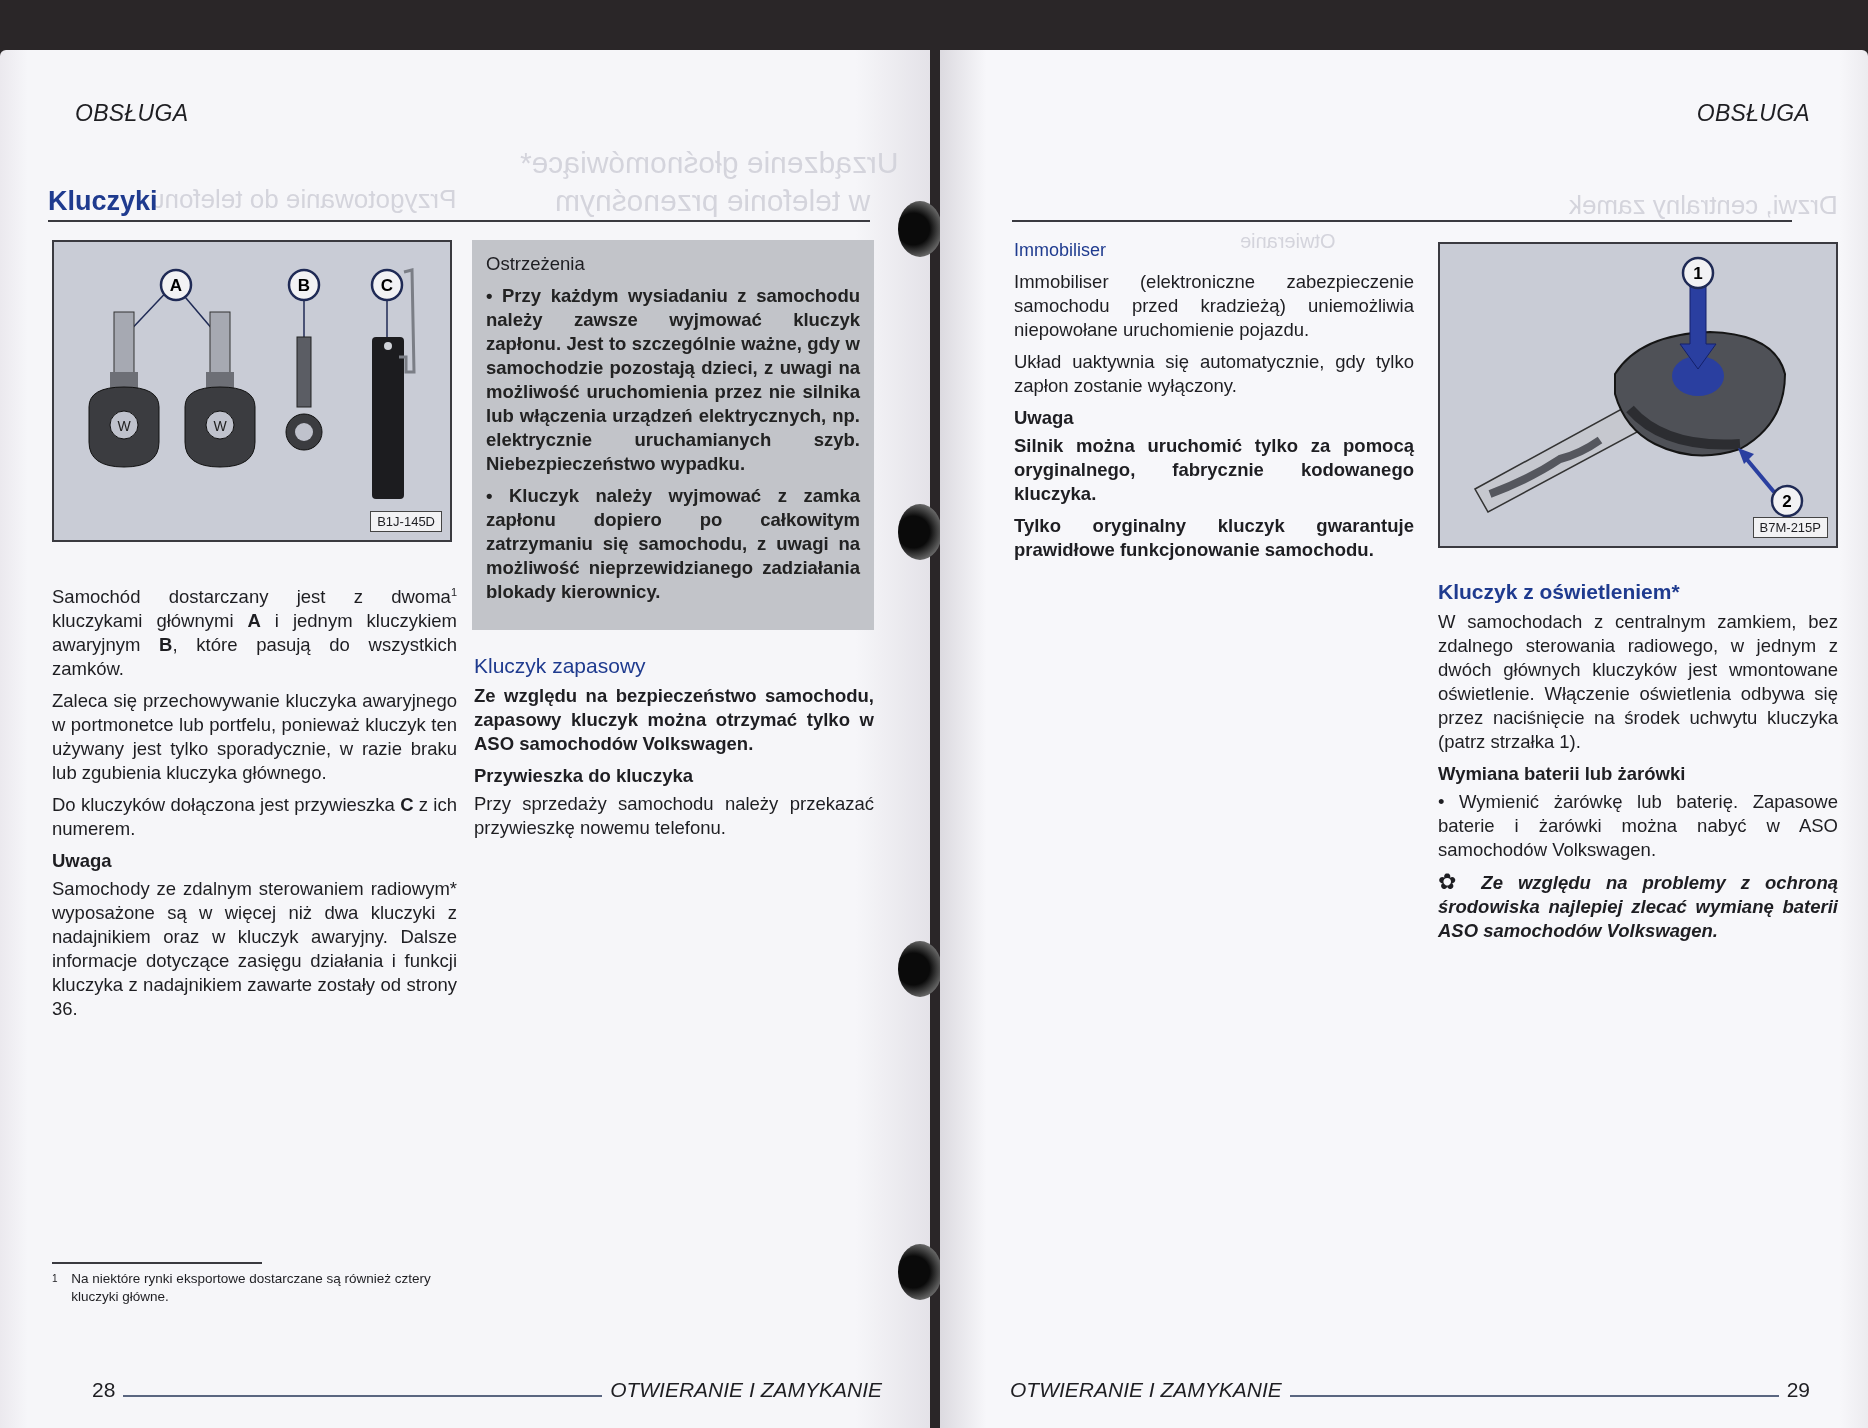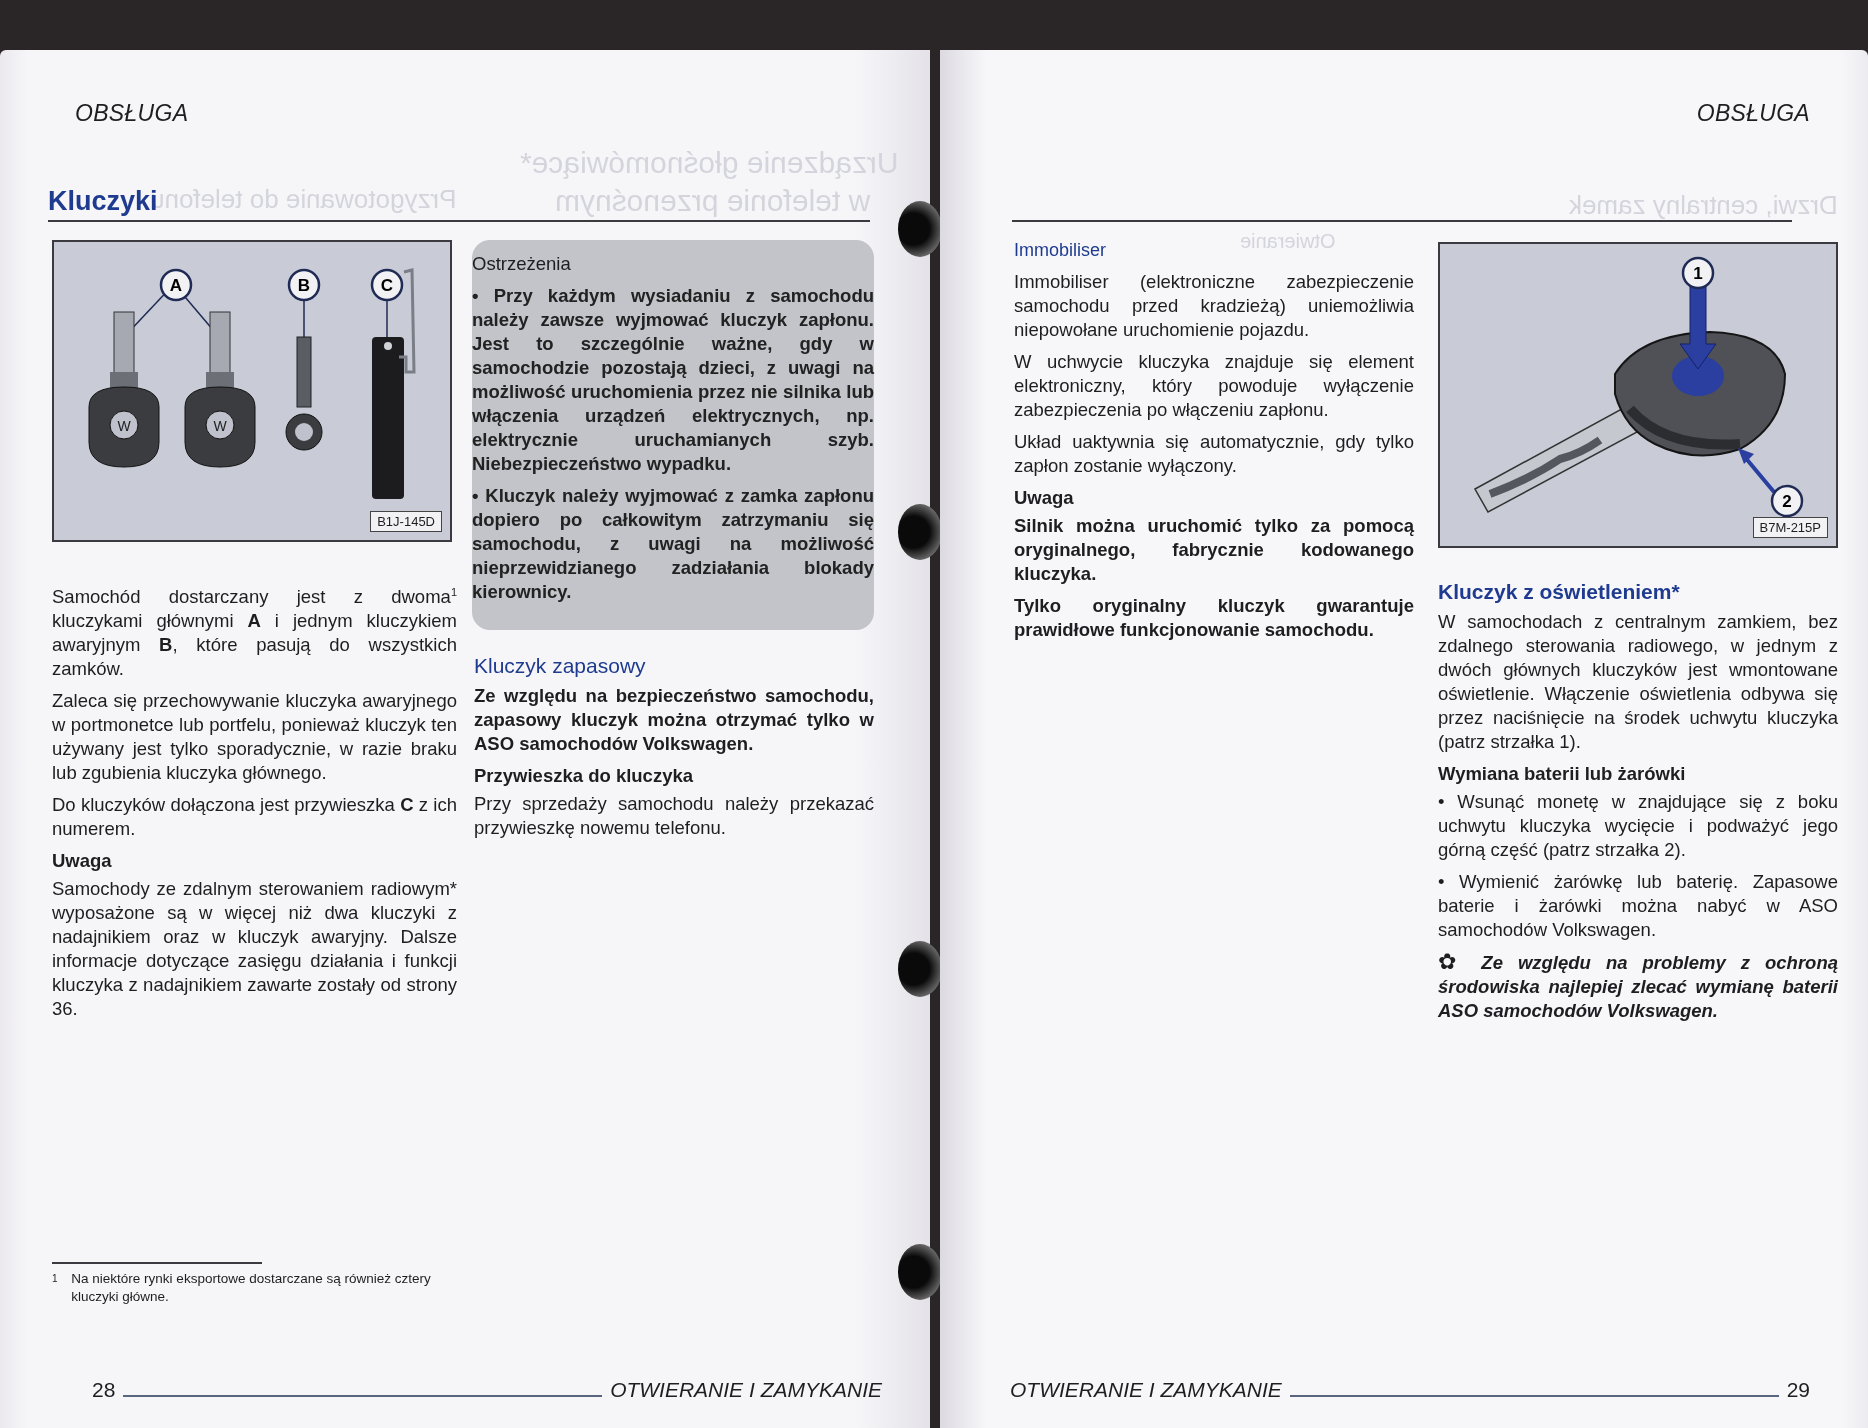--- a/index.html
+++ b/index.html
@@ -28,22 +28,22 @@
 
     .body-text { font-size: 18.5px; line-height: 24px; text-align: justify; }
     .body-text p { margin-bottom: 8px; }
     .bold { font-weight: bold; }
     .heading-b { font-weight: bold; font-size: 18.5px; margin-bottom: 4px; }
 
     .figure { position: absolute; background: #c9ccd6; border: 2px solid #3a3a40; overflow: hidden; }
     .fig-label { position: absolute; right: 8px; bottom: 8px; background: #f2f2f4; border: 1.5px solid #444;
       font-size: 13px; padding: 2px 6px; }
 
-    .warning-box { position: absolute; background: #c2c4c9; padding: 12px 0;
-      font-size: 18.5px; line-height: 24px; text-align: justify; border-radius: 18px; }
+    .warning-box { position: absolute; background: #c2c4c9; padding: 12px 14px;
+      font-size: 18.5px; line-height: 24px; text-align: justify; }
     .warning-box .title { font-size: 18.5px; margin-bottom: 8px; }
     .warning-box p { font-weight: bold; margin-bottom: 8px; color: #222; }
 
     .footer { position: absolute; bottom: 42px; display: flex; align-items: flex-end; font-size: 21px; }
     .footer .line { flex: 1; height: 2px; background: #5a6680; margin: 0 8px 5px; }
     .footer .section { font-style: italic; }
 
     .hole { position: absolute; width: 44px; height: 56px; border-radius: 50%; }
     .hole.dark { background: radial-gradient(ellipse at 35% 50%, #0a0a0a 40%, #6b6b6b 75%, #cfcfd2 100%); }
     .hole.light { background: radial-gradient(ellipse at 60% 50%, #efe8ee 30%, #c9c0c8 70%, #a9a0a8 100%); }
@@ -160,21 +160,20 @@
 
   <div class="page right">
     <div class="running-head" style="right:58px;">OBSŁUGA</div>
     <div class="ghost" style="right:30px; top:140px; font-size:26px;">Drzwi, centralny zamek</div>
     <div class="ghost" style="left:300px; top:180px; font-size:20px;">Otwieranie</div>
     <div class="rule" style="left:72px; top:170px; width:780px;"></div>
 
     <div class="body-text" style="position:absolute; left:74px; top:188px; width:400px;">
       <div class="sub-title" style="margin-bottom:8px; font-size:18px;">Immobiliser</div>
       <p>Immobiliser (elektroniczne zabezpieczenie samochodu przed kradzieżą) uniemożliwia niepowołane uruchomienie pojazdu.</p>
-      <p>W uchwycie kluczyka znajduje się element elektroniczny, który powoduje wyłączenie zabezpieczenia po włączeniu zapłonu.</p>
       <p>Układ uaktywnia się automatycznie, gdy tylko zapłon zostanie wyłączony.</p>
       <div class="heading-b">Uwaga</div>
       <p class="bold">Silnik można uruchomić tylko za pomocą oryginalnego, fabrycznie kodowanego kluczyka.</p>
       <p class="bold">Tylko oryginalny kluczyk gwarantuje prawidłowe funkcjonowanie samochodu.</p>
     </div>
 
     <div class="figure" style="left:498px; top:192px; width:400px; height:306px;">
       <svg width="400" height="306" viewBox="0 0 400 306">
 
         <path d="M35 245 L200 155 L212 180 L48 268 Z" fill="#c6c8cf" stroke="#333" stroke-width="1.5"></path>
@@ -202,21 +201,20 @@
             <text x="17" y="23" font-size="17" font-weight="bold" text-anchor="middle" font-family="Liberation Sans, sans-serif">2</text>
           </svg>
       </div>
       <div class="fig-label">B7M-215P</div>
     </div>
 
     <div class="body-text" style="position:absolute; left:498px; top:530px; width:400px;">
       <div class="sub-title" style="margin-bottom:6px; font-weight:bold; font-size:21px;">Kluczyk z oświetleniem*</div>
       <p>W samochodach z centralnym zamkiem, bez zdalnego sterowania radiowego, w jednym z dwóch głównych kluczyków jest wmontowane oświetlenie. Włączenie oświetlenia odbywa się przez naciśnięcie na środek uchwytu kluczyka (patrz strzałka 1).</p>
       <div class="heading-b">Wymiana baterii lub żarówki</div>
-      <p>• Wsunąć monetę w znajdujące się z boku uchwytu kluczyka wycięcie i podważyć jego górną część (patrz strzałka 2).</p>
       <p>• Wymienić żarówkę lub baterię. Zapasowe baterie i żarówki można nabyć w ASO samochodów Volkswagen.</p>
       <p style="font-weight:bold; font-style:italic;">
         <span style="font-style:normal; font-weight:normal; font-size:22px;">✿</span>
         <span>Ze względu na problemy z ochroną środowiska najlepiej zlecać wymianę baterii ASO samochodów Volkswagen.</span>
       </p>
     </div>
 
     <div class="footer" style="left:70px; width:800px;">
       <span class="section">OTWIERANIE I ZAMYKANIE</span>
       <span class="line"></span>

